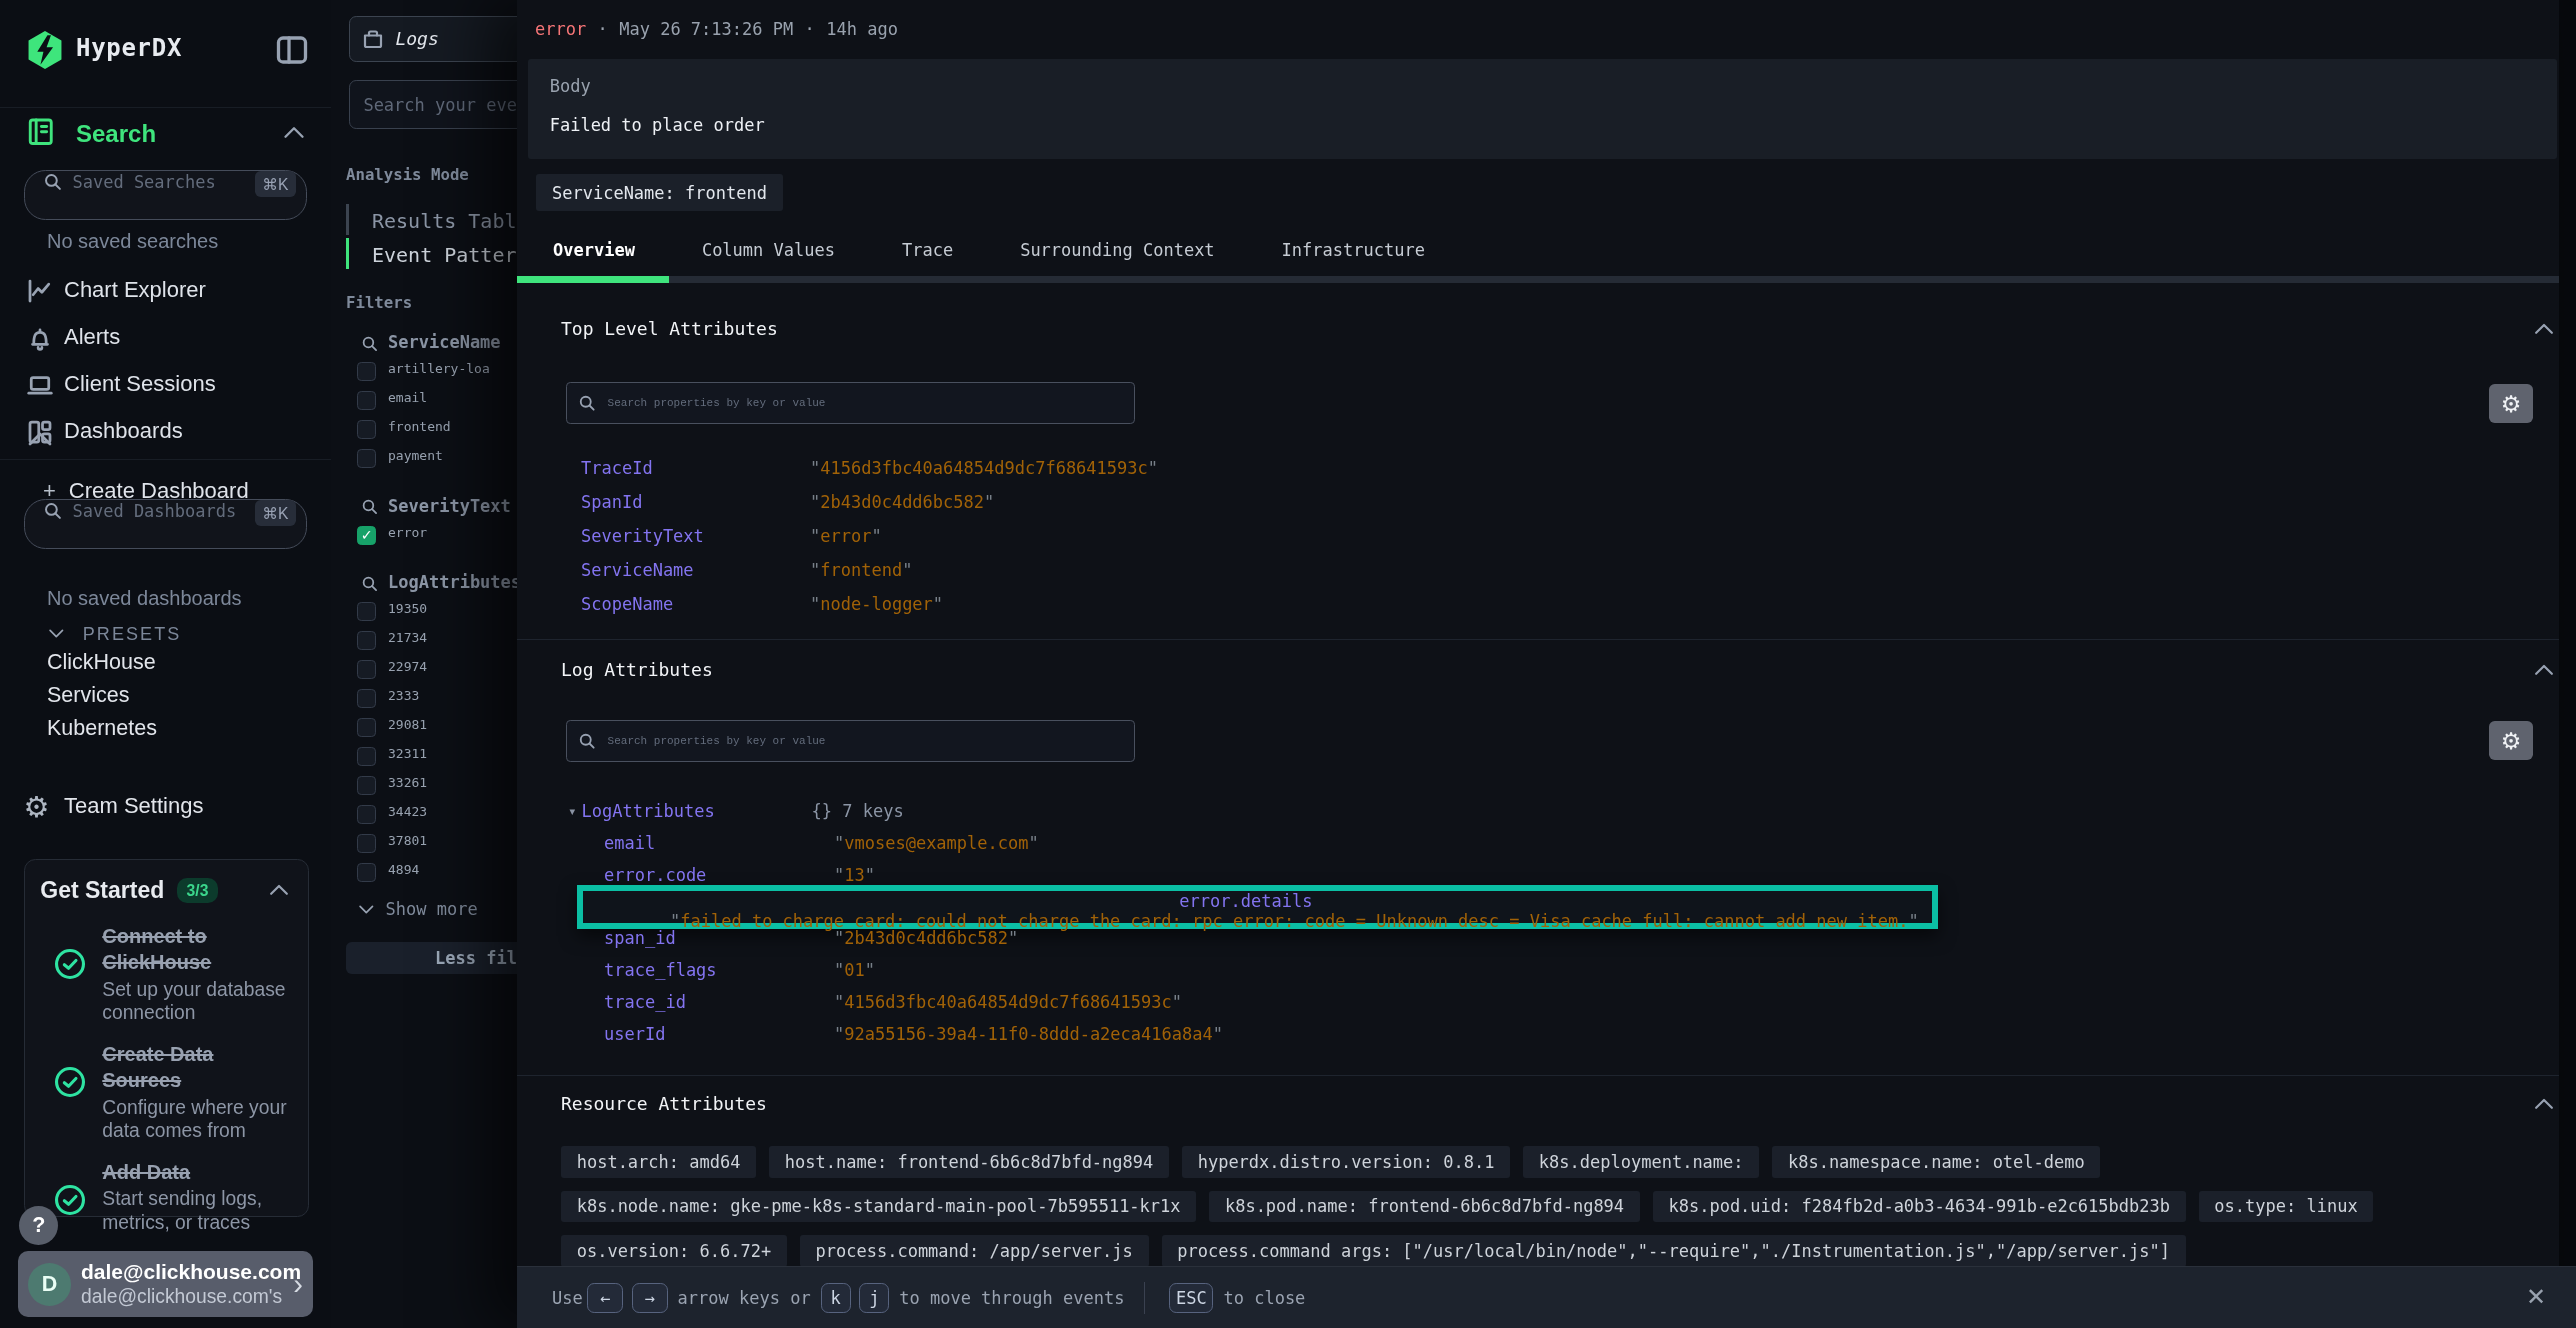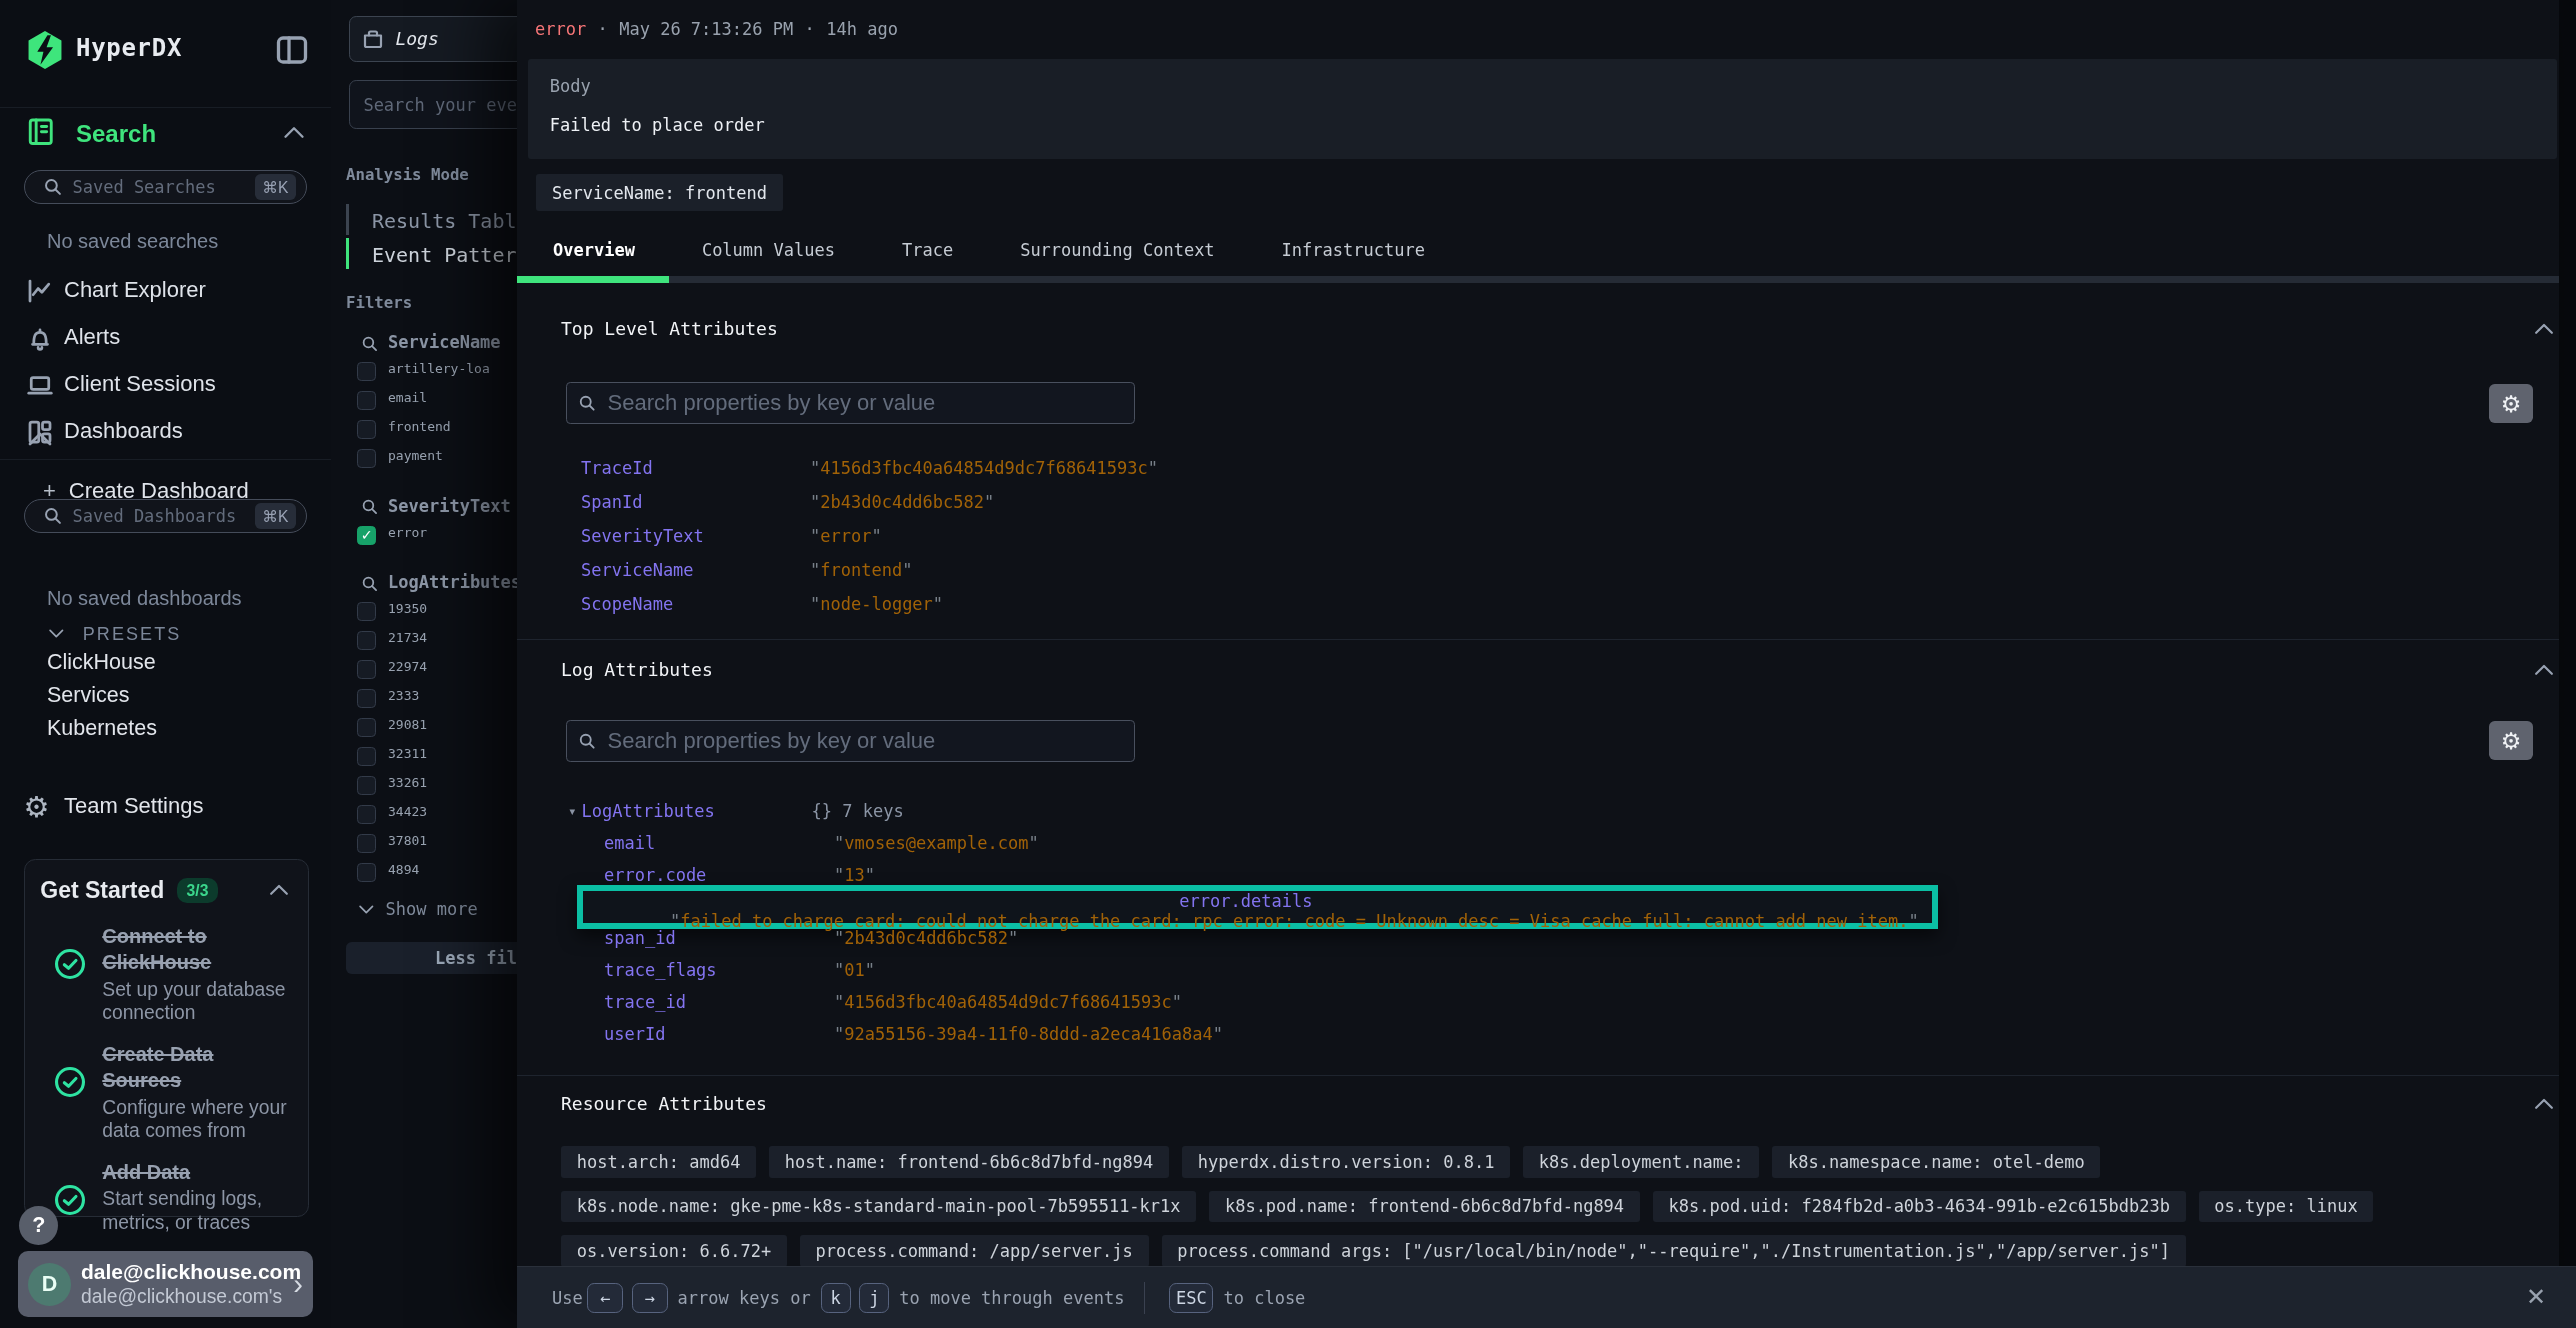--- a/index.html
+++ b/index.html
@@ -13,22 +13,22 @@
   #sidebar{position:absolute;left:0;top:0;width:331px;height:1328px;background:#0b0e14;
            border-right:0.7px solid #1c212a;}
   .logo-row{position:absolute;left:0;top:0;width:100%;height:107px;border-bottom:0.7px solid #181d25;}
   .logo-badge{position:absolute;left:23.6px;top:29px;width:42px;height:42px;}
   .brand{position:absolute;left:76px;top:34px;font-size:24px;font-weight:bold;letter-spacing:0.7px;}
   .collapse-btn{position:absolute;right:21.5px;top:31.5px;width:36px;height:36px;cursor:pointer;}
   .search-row{position:absolute;left:0;top:107px;width:100%;height:43px;}
   .search-row .nav-icn{position:absolute;left:25px;top:8.6px;width:31.5px;height:31.5px;}
   .search-row .lbl{position:absolute;left:76px;top:13px;font-size:24px;font-weight:bold;color:#3fe47d;}
   .chev{position:absolute;width:26px;height:17px;}
-  .pill{position:absolute;left:23.6px;width:283px;height:34px;border:1.1px solid #454c5a;border-radius:21.5px;
-        background:#11141b;display:flex;align-items:center;padding:0 10px;box-sizing:border-box;}
+  .pill{position:absolute;left:23.6px;width:283px;height:50px;border:1.1px solid #454c5a;border-radius:21.5px;
+        background:#11141b;display:flex;align-items:flex-start;padding:0 10px;box-sizing:border-box;}
   .pill svg{width:21.5px;height:21.5px;margin:0 7.2px;}
   .pill input{flex:1;min-width:0;background:transparent;border:none;outline:none;color:#9aa4b2;
               font-size:17px;font-family:"DejaVu Sans Mono",monospace;}
   .pill input::placeholder{color:#636c7c;}
   .kbd-chip{background:#272d39;border-radius:5.7px;color:#9aa3b5;font-size:15.7px;padding:3.6px 7.2px;}
   .empty-note{position:absolute;left:47px;font-size:20px;color:#7c8799;}
   .nav-list{position:absolute;left:0;width:100%;}
   .nav-item{position:relative;height:47px;cursor:pointer;}
   .nav-item svg{position:absolute;left:25px;top:8.6px;width:30px;height:30px;}
   .nav-item .lbl{position:absolute;left:64px;top:10px;font-size:22px;color:#dfe3ea;}
@@ -116,22 +116,22 @@
   .tab{font-size:17px;color:#c6ccd4;cursor:pointer;white-space:nowrap;}
   .tab.active{color:#ffffff;font-weight:bold;}
   .tabstrip{position:absolute;left:0;top:276px;width:2042px;height:7.2px;background:#252b35;}
   .tabstrip .seg{position:absolute;left:0;top:0;width:152px;height:7.2px;background:#3fe47d;}
 
   .sec-title{position:absolute;left:44px;font-size:18px;color:#f2f4f7;}
   .sec-chev{position:absolute;left:2015px;width:24px;height:15.7px;cursor:pointer;}
   .prop-search{position:absolute;left:49px;width:569px;height:42px;border:1.1px solid #49505e;border-radius:4.3px;
                background:#12161f;box-sizing:border-box;display:flex;align-items:center;padding:0 10px;}
   .prop-search svg{width:20px;height:20px;margin-right:8.6px;}
-  .prop-search input{flex:1;background:transparent;border:none;outline:none;color:#9aa4b2;font-size:22px;
-                     font-family:Liberation Sans, sans-serif;}
+  .prop-search input{flex:1;background:transparent;border:none;outline:none;color:#9aa4b2;font-size:11px;
+                     font-family:Liberation Mono, monospace;}
   .prop-search input::placeholder{color:#636c7c;}
   .gear-btn{position:absolute;left:1972px;width:44px;height:39px;border-radius:5.7px;background:#5f636e;
             display:flex;align-items:center;justify-content:center;cursor:pointer;}
   .gear-btn .g{font-size:23px;color:#f0f2f5;font-family:"DejaVu Sans",sans-serif;}
 
   .kv-list{position:absolute;left:0;width:max-content;}
   .kv-row{display:flex;align-items:center;height:34px;padding-left:64px;font-size:17px;width:max-content;}
   .kv-row .key{color:#8374f0;width:229px;flex:none;cursor:pointer;}
   .val{color:#a16207;white-space:nowrap;}
   .val::before,.val::after{content:'"';color:#788089;}

